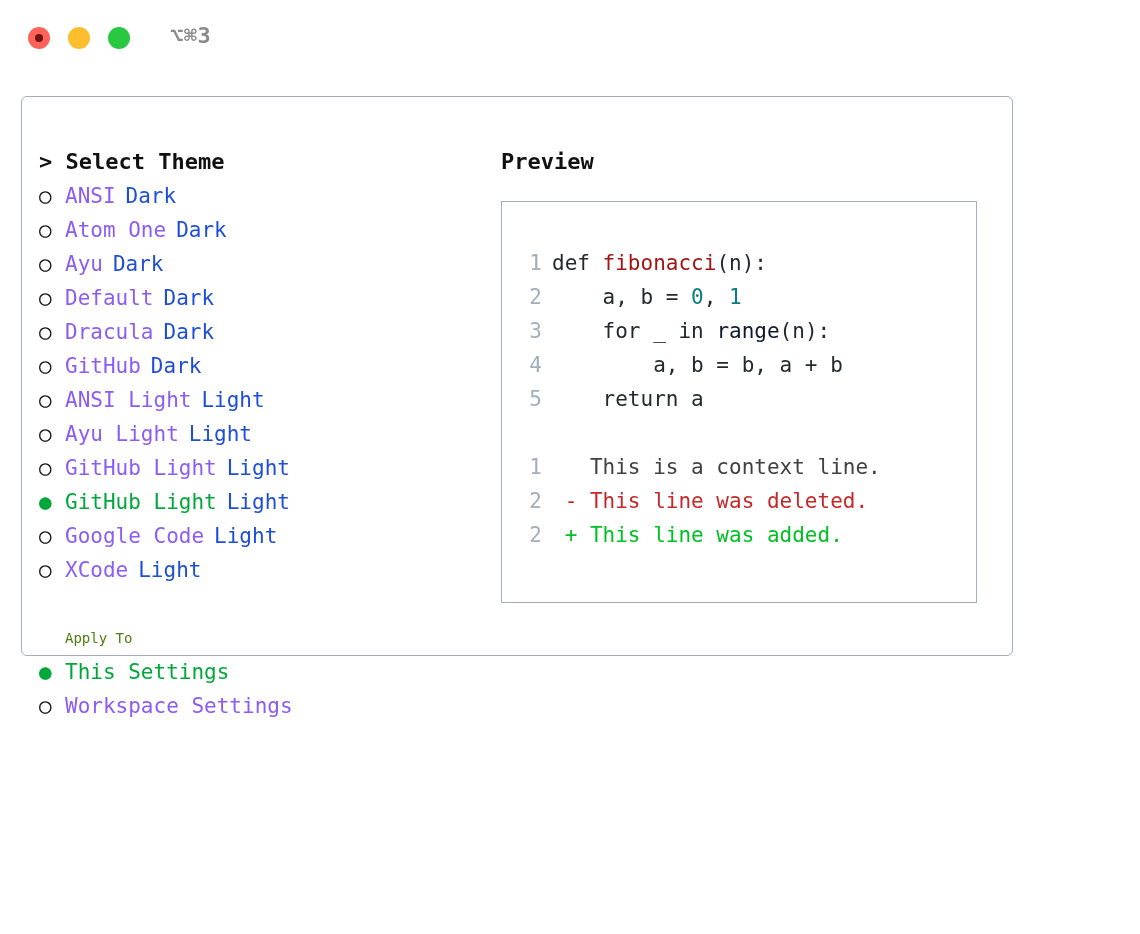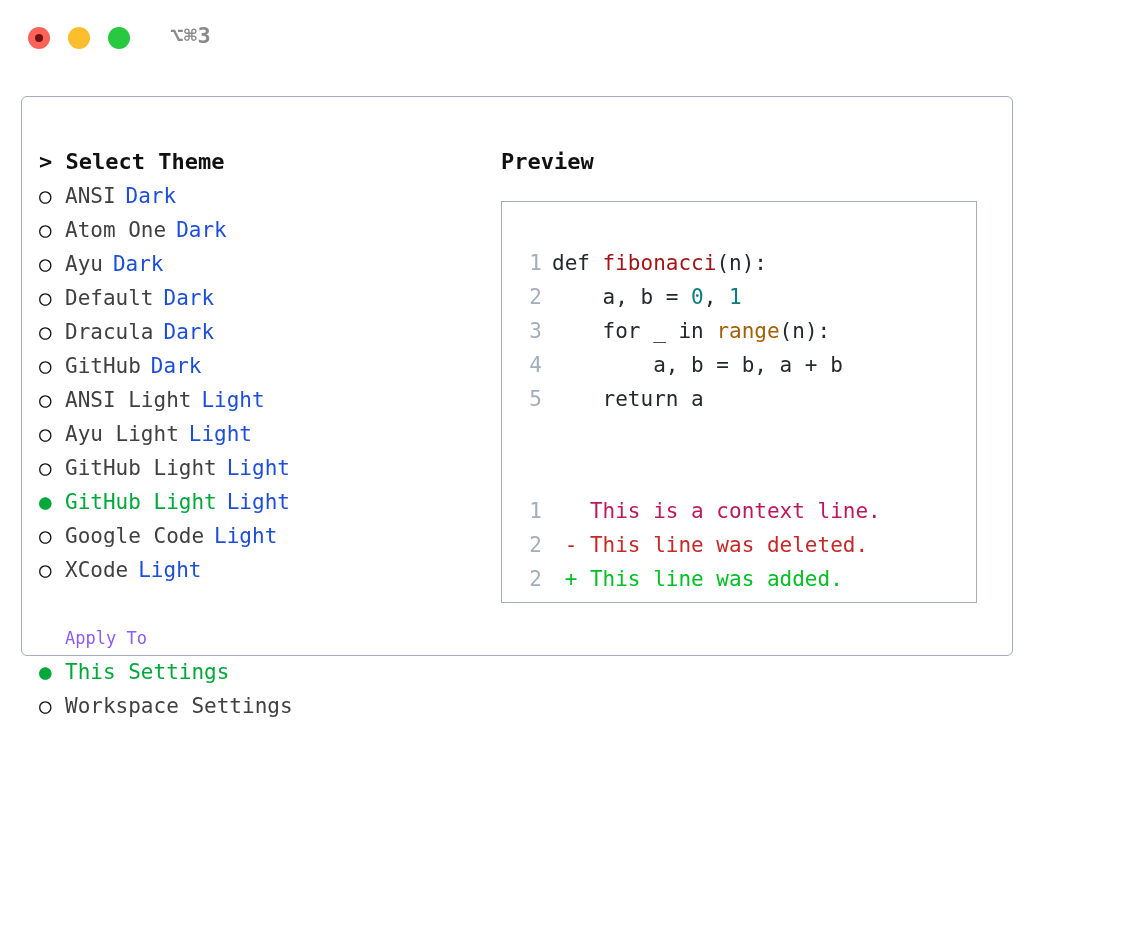--- a/index.html
+++ b/index.html
@@ -97,31 +97,31 @@
     white-space: pre;
   }
   .marker {
     display: inline-block;
     width: 26px;
     flex: 0 0 26px;
     font-size: 21px;
     color: #111111;
   }
   .marker.sel { color: #00a83a; }
-  .opt-label { color: #404040; }
+  .opt-label { color: #8b5cf6; }
   .opt-row.selected .opt-label { color: #00a83a; }
   .opt-kind {
     color: #1d4ed8;
     padding-left: 10px;
   }
 
   #apply-block { margin-top: 34px; }
   .apply-title {
-    font-size: 17px;
-    color: #8b5cf6;
+    font-size: 14px;
+    color: #4d7c0f;
     line-height: 34px;
     padding-left: 26px;
     white-space: pre;
   }
 
   #hint {
     margin-top: 34px;
     font-size: 21px;
     line-height: 34px;
     color: #a3adbb;
@@ -165,25 +165,25 @@
     width: 28px;
     flex: 0 0 28px;
     text-align: right;
     color: #a3adbb;
   }
   .code-text { padding-left: 10px; color: #24292e; }
 
   .tok-def   { color: #24292e; }
   .tok-fn    { color: #a31515; }
   .tok-num   { color: #0b7d7d; }
-  .tok-builtin { color: #a16207; }
+  .tok-builtin { color: #0f172a; }
   .tok-punct { color: #24292e; }
 
   .diff-gap { height: 34px; }
-  .diff-ctx  .code-text { color: #be185d; margin-top: 44px; }
+  .diff-ctx  .code-text { color: #404040; }
   .diff-del  .code-text { color: #c62828; }
   .diff-add  .code-text { color: #00c024; text-align: right; }
 </style>
 </head>
 <body>
 
 <div id="window">
 
   <div id="titlebar">
     <div class="traffic" id="dot-close"></div>

